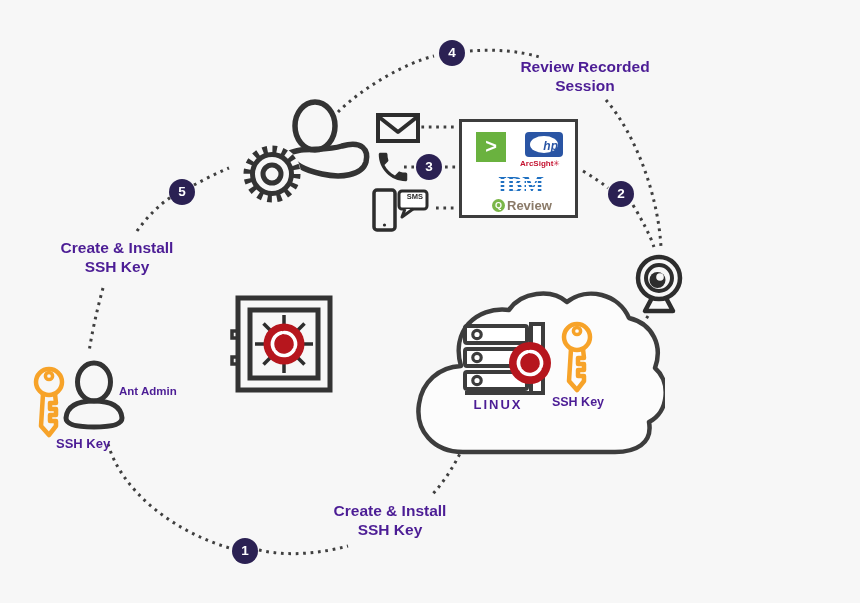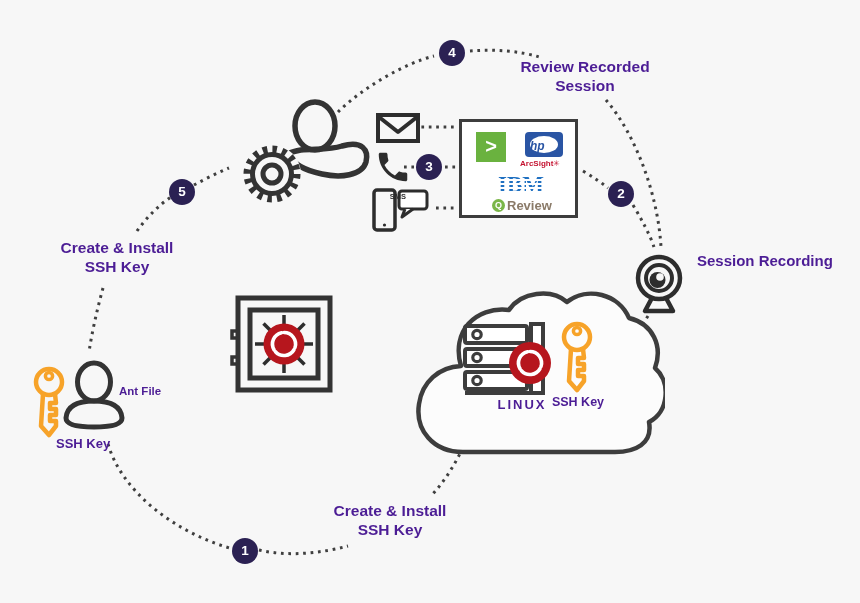--- a/index.html
+++ b/index.html
@@ -13,33 +13,33 @@
   .two-line{font-size:15.5px;line-height:19px;}
   .monitor{font-size:15px;line-height:21.5px;text-align:left;}
   .small-lbl{font-size:12.5px;}
   .siem-box{position:absolute;left:459px;top:119px;width:119px;height:99px;background:#fff;
             border:3.5px solid #3d3d3d;box-sizing:border-box;}
   .hpe-sq{position:absolute;left:14px;top:10px;width:30px;height:30px;background:#6ab23f;
           color:#fff;font-size:20px;font-weight:bold;text-align:center;line-height:29px;}
   .hp-badge{position:absolute;left:63px;top:10px;width:38px;height:25px;background:#2a55a4;
             border-radius:4px;}
   .hp-circle{position:absolute;left:5px;top:4px;width:28px;height:17px;background:#fff;
-             border-radius:50%;text-align:left;}
+             border-radius:50%;text-align:right;}
   .hp-circle span{font-style:italic;font-weight:bold;font-size:12px;color:#2a55a4;line-height:17px;}
   .arcsight{position:absolute;left:58px;top:37px;width:50px;color:#c41230;
             font-size:8px;font-weight:bold;}
   .ibm-wrap{position:absolute;left:33px;top:52px;width:52px;height:22px;color:#1f70c1;
             font-family:"Liberation Serif","DejaVu Serif",serif;font-weight:bold;font-size:23px;
             line-height:22px;text-align:center;}
   .ibm-stripe{position:absolute;left:-2px;width:56px;height:2px;background:#fff;}
   .qradar{position:absolute;left:30px;top:76px;width:60px;height:15px;}
   .q-dot{position:absolute;left:0;top:1px;width:13px;height:13px;border-radius:50%;background:#7ab648;
          color:#fff;font-size:9px;font-weight:bold;text-align:center;line-height:13px;}
   .q-text{position:absolute;left:15px;top:0;font-size:13px;font-weight:bold;color:#8a7a68;}
-  .sms-lbl{position:absolute;left:387px;top:192px;width:22px;text-align:center;
+  .sms-lbl{position:absolute;left:404px;top:192px;width:22px;text-align:center;
            font-size:7.5px;font-weight:bold;color:#2d2d2d;}
 </style>
 </head>
 <body>
 
 <div id="stage">
 
   <svg class="abs" style="left:0;top:0" width="860" height="603" viewBox="0 0 860 603">
     <g fill="none" stroke="#3f3f3f" stroke-width="3" stroke-dasharray="2.7 4.7">
       <path d="M 338 112 C 362 88 405 63 434 56"></path>
@@ -66,34 +66,33 @@
   <div class="badge" style="left:416px;top:154px">3</div>
   <div class="badge" style="left:439px;top:40px">4</div>
   <div class="badge" style="left:169px;top:179px">5</div>
 
   <div class="lbl center two-line" style="left:500px;top:57px;width:170px">
     <div>Review Recorded</div>
     <div>Session</div>
   </div>
 
   <div class="lbl monitor" style="left:697px;top:250px;width:160px">
-    <div>Session Recording</div>
   </div>
 
   <div class="lbl center two-line" style="left:32px;top:238px;width:170px">
     <div>Create &amp; Install</div>
     <div>SSH Key</div>
   </div>
 
   <div class="lbl center two-line" style="left:305px;top:501px;width:170px">
     <div>Create &amp; Install</div>
     <div>SSH Key</div>
   </div>
 
-  <div class="lbl" style="left:119px;top:385px;font-size:11.5px">Ant File</div>
+  <div class="lbl" style="left:119px;top:385px;font-size:11.5px">Ant Admin</div>
   <div class="lbl" style="left:56px;top:436px;font-size:13px">SSH Key</div>
 
   <svg class="abs" style="left:232px;top:92px" width="140" height="114" viewBox="0 0 140 114">
     <ellipse cx="83" cy="34" rx="20" ry="24" fill="none" stroke="#333" stroke-width="5.5"></ellipse>
     <path d="M 56 62 C 70 54 92 60 110 54 C 130 48 137 58 134 70 C 130 84 108 86 90 82 C 76 79 61 73 56 62 Z" fill="none" stroke="#333" stroke-width="5.5" stroke-linejoin="round"></path>
     <g>
       <circle cx="40" cy="82" r="29" fill="#f7f7f7" stroke="none"></circle>
       <circle cx="40" cy="82" r="24" fill="none" stroke="#333" stroke-width="9" stroke-dasharray="4.4 5"></circle>
       <circle cx="40" cy="82" r="19.5" fill="none" stroke="#333" stroke-width="5"></circle>
       <circle cx="40" cy="82" r="9" fill="none" stroke="#333" stroke-width="5"></circle>
@@ -198,21 +197,21 @@
   </svg>
 
   <svg class="abs" style="left:554px;top:320px" width="46" height="74" viewBox="0 0 46 74">
     <g fill="none" stroke="#f7a329" stroke-width="4.5" stroke-linejoin="round" stroke-linecap="round">
       <circle cx="23" cy="17" r="13"></circle>
       <circle cx="23" cy="11" r="3.6" stroke-width="3.5"></circle>
       <path d="M 17 29 L 15 61 L 23 70 L 30 61 L 30 56 H 24 V 50 H 30 V 44 H 24 V 38 H 30 L 29 29"></path>
     </g>
   </svg>
 
-  <div class="lbl center" style="left:487px;top:397px;width:70px;font-size:13px;letter-spacing:2px">LINUX</div>
+  <div class="lbl center" style="left:463px;top:397px;width:70px;font-size:13px;letter-spacing:2px">LINUX</div>
   <div class="lbl center small-lbl" style="left:543px;top:395px;width:70px">SSH Key</div>
 
   <svg class="abs" style="left:62px;top:356px" width="70" height="78" viewBox="0 0 70 78">
     <ellipse cx="32" cy="26" rx="16.5" ry="19" fill="#f7f7f7" stroke="#333" stroke-width="5"></ellipse>
     <path d="M 4 62 C 5 49 16 45 32 45 C 48 45 59 49 60 62 C 60 69 48 71 32 71 C 16 71 4 69 4 62 Z" fill="none" stroke="#333" stroke-width="5" stroke-linejoin="round"></path>
   </svg>
 
   <svg class="abs" style="left:28px;top:366px" width="44" height="74" viewBox="0 0 44 74">
     <g fill="none" stroke="#f7a329" stroke-width="4.5" stroke-linejoin="round" stroke-linecap="round">
       <circle cx="21" cy="16" r="13"></circle>

